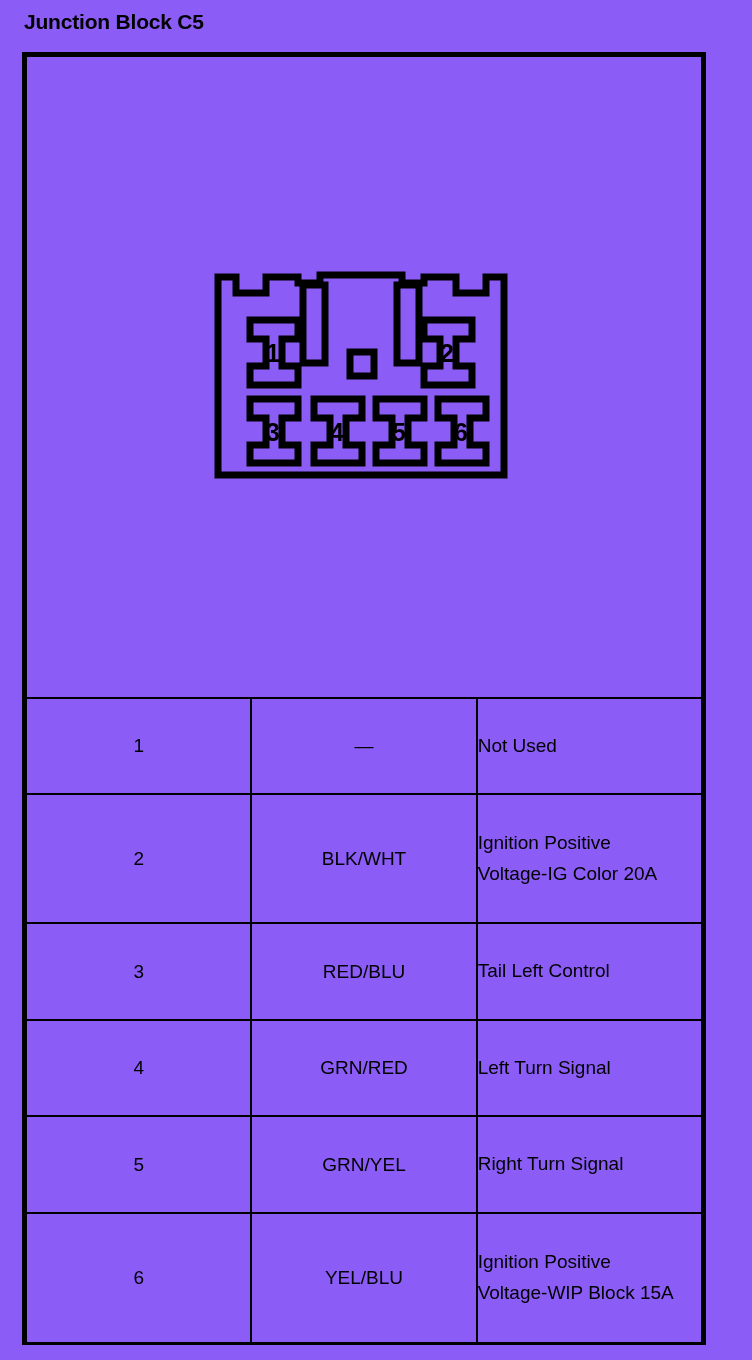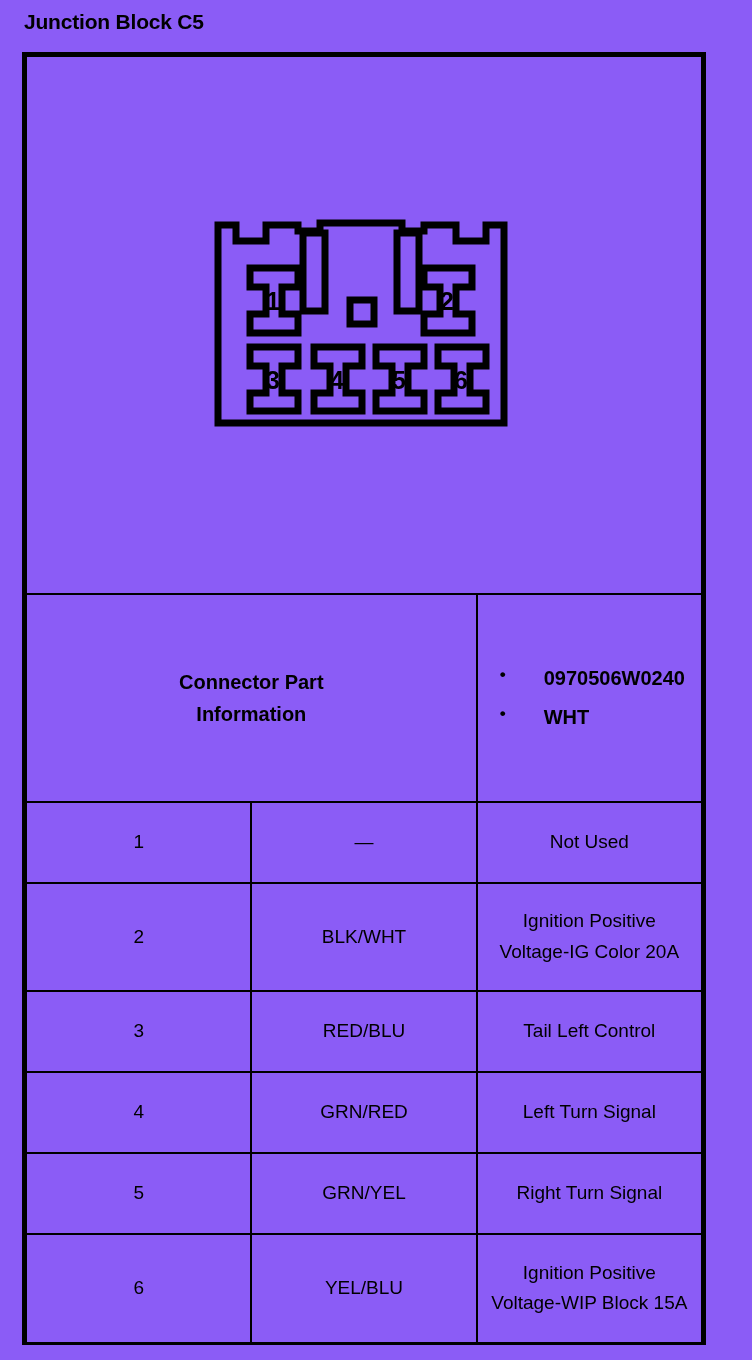--- a/index.html
+++ b/index.html
@@ -104,21 +104,21 @@
   td.c-pin {
     text-align: center;
     font-size: 19px;
     border-left: none;
   }
   td.c-wire {
     text-align: center;
     font-size: 19px;
   }
   td.c-func {
-    text-align: center;
+    text-align: left;
     font-size: 19px;
     padding: 0 0 0 16px;
     line-height: 1.62;
     border-right: none;
   }
   tr.r-tall td { height: 99px; }
   tr.r-short td { height: 74px; }
   tr.r-last td { border-bottom: none; }
   .func-line { display: block; }
 </style>
@@ -168,32 +168,20 @@
                 <text x="233" y="95" font-family="Liberation Sans, sans-serif" font-size="25" font-weight="bold" text-anchor="middle" fill="#000000">2</text>
                 <text x="59" y="174" font-family="Liberation Sans, sans-serif" font-size="25" font-weight="bold" text-anchor="middle" fill="#000000">3</text>
                 <text x="123" y="174" font-family="Liberation Sans, sans-serif" font-size="25" font-weight="bold" text-anchor="middle" fill="#000000">4</text>
                 <text x="185" y="174" font-family="Liberation Sans, sans-serif" font-size="25" font-weight="bold" text-anchor="middle" fill="#000000">5</text>
                 <text x="247" y="174" font-family="Liberation Sans, sans-serif" font-size="25" font-weight="bold" text-anchor="middle" fill="#000000">6</text>
               </svg>
             </div>
           </td>
         </tr>
 
-        <tr>
-          <td class="cpi-label" colspan="2">
-            <span>Connector Part</span><br>
-            <span>Information</span>
-          </td>
-          <td class="cpi-values">
-            <ul class="bullets">
-              <li>0970506W0240</li>
-              <li>WHT</li>
-            </ul>
-          </td>
-        </tr>
 
 
         <tr class="r-short">
           <td class="c-pin">1</td>
           <td class="c-wire">—</td>
           <td class="c-func">
             <span class="func-line">Not Used</span>
           </td>
         </tr>
 

